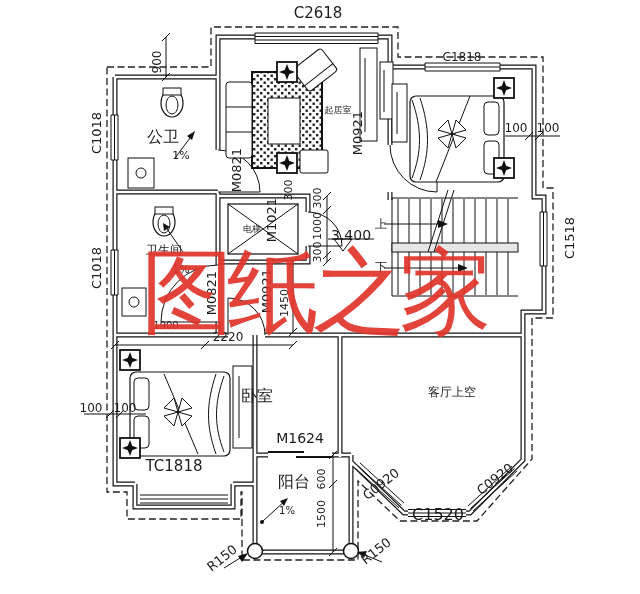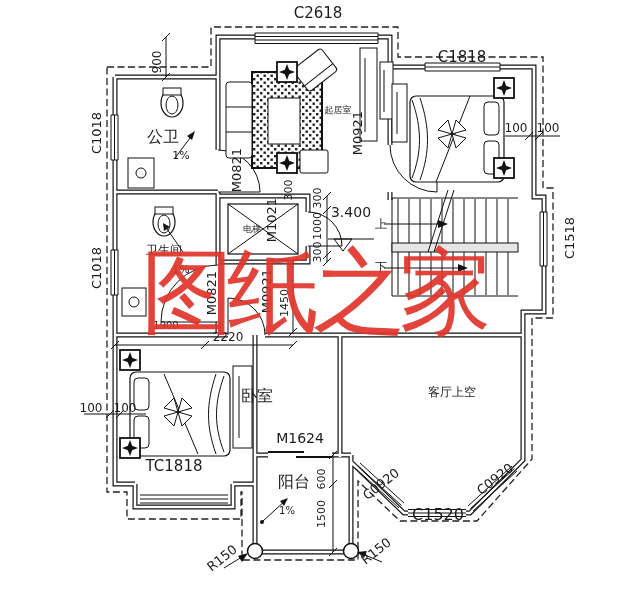--- a/index.html
+++ b/index.html
@@ -198,35 +198,35 @@
     <path d="M183,252 L165,226"></path>
     <polygon points="163,223 164,231 170,227" fill="#111" stroke="none"></polygon>
     <path d="M263,521 L286,500"></path>
     <circle cx="262" cy="522" r="2" fill="#111" stroke="none"></circle>
     <polygon points="288,498 280,501 284,506" fill="#111" stroke="none"></polygon>
   </g>
 </svg>
 
 <div>
   <div class="lbl" style="left:318px;top:13px;font-size:15px">C2618</div>
-  <div class="lbl" style="left:462px;top:57px;font-size:15px">C1818</div>
+  <div class="lbl" style="left:462px;top:57px;font-size:12px">C1818</div>
   <div class="lbl r90" style="left:96px;top:133px;font-size:13px">C1018</div>
   <div class="lbl r90" style="left:96px;top:268px;font-size:13px">C1018</div>
   <div class="lbl r90" style="left:569px;top:238px;font-size:13px">C1518</div>
   <div class="lbl r90" style="left:157px;top:62px;font-size:12px">900</div>
 
   <div class="lbl r90" style="left:236px;top:170px;font-size:13px">M0821</div>
   <div class="lbl r90" style="left:288px;top:190px;font-size:11px">300</div>
   <div class="lbl r90" style="left:357px;top:133px;font-size:13px">M0921</div>
   <div class="lbl r90" style="left:271px;top:220px;font-size:13px">M1021</div>
   <div class="lbl r90" style="left:317px;top:198px;font-size:11px">300</div>
   <div class="lbl r90" style="left:317px;top:226px;font-size:11px">1000</div>
   <div class="lbl r90" style="left:317px;top:252px;font-size:11px">300</div>
 
-  <div class="lbl" style="left:351px;top:212px;font-size:14px">3.400</div>
+  <div class="lbl" style="left:351px;top:235px;font-size:14px">3.400</div>
   <div class="lbl" style="left:381px;top:224px;font-size:12px">上</div>
   <div class="lbl" style="left:381px;top:267px;font-size:12px">下</div>
 
   <div class="lbl" style="left:163px;top:137px;font-size:16px">公卫</div>
   <div class="lbl" style="left:181px;top:155px;font-size:11px">1%</div>
   <div class="lbl" style="left:164px;top:250px;font-size:12px">卫生间</div>
   <div class="lbl" style="left:181px;top:269px;font-size:11px">1%</div>
   <div class="lbl" style="left:252px;top:229px;font-size:9px">电梯</div>
   <div class="lbl" style="left:338px;top:110px;font-size:9px">起居室</div>
 

